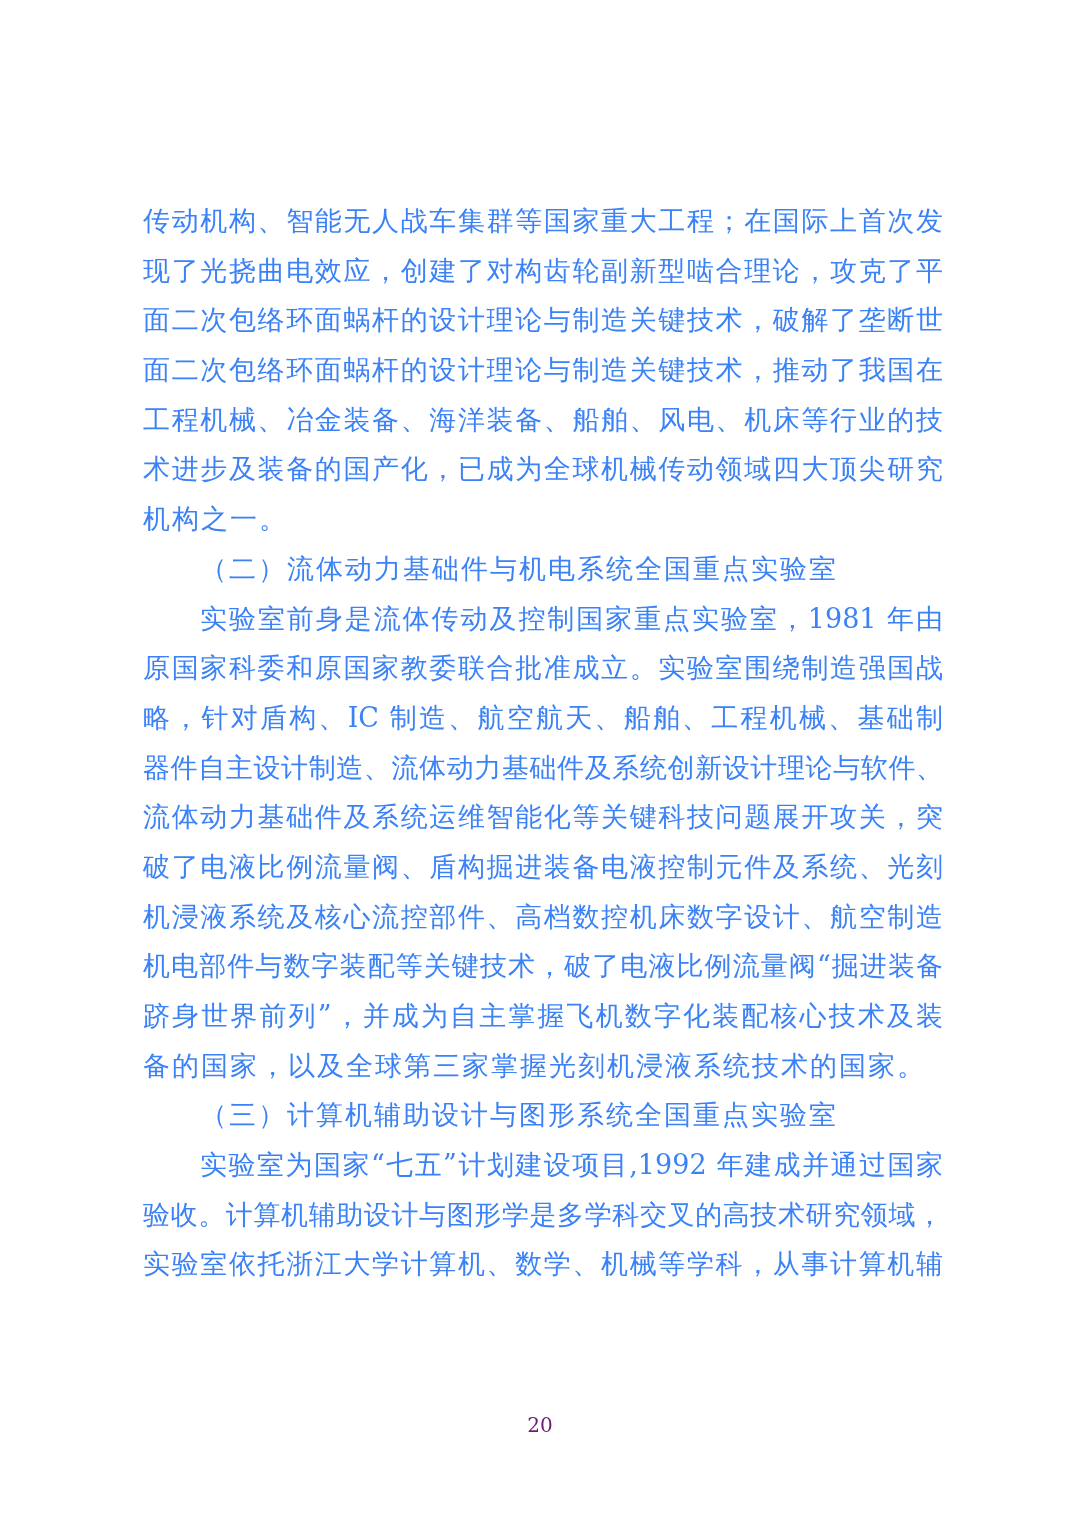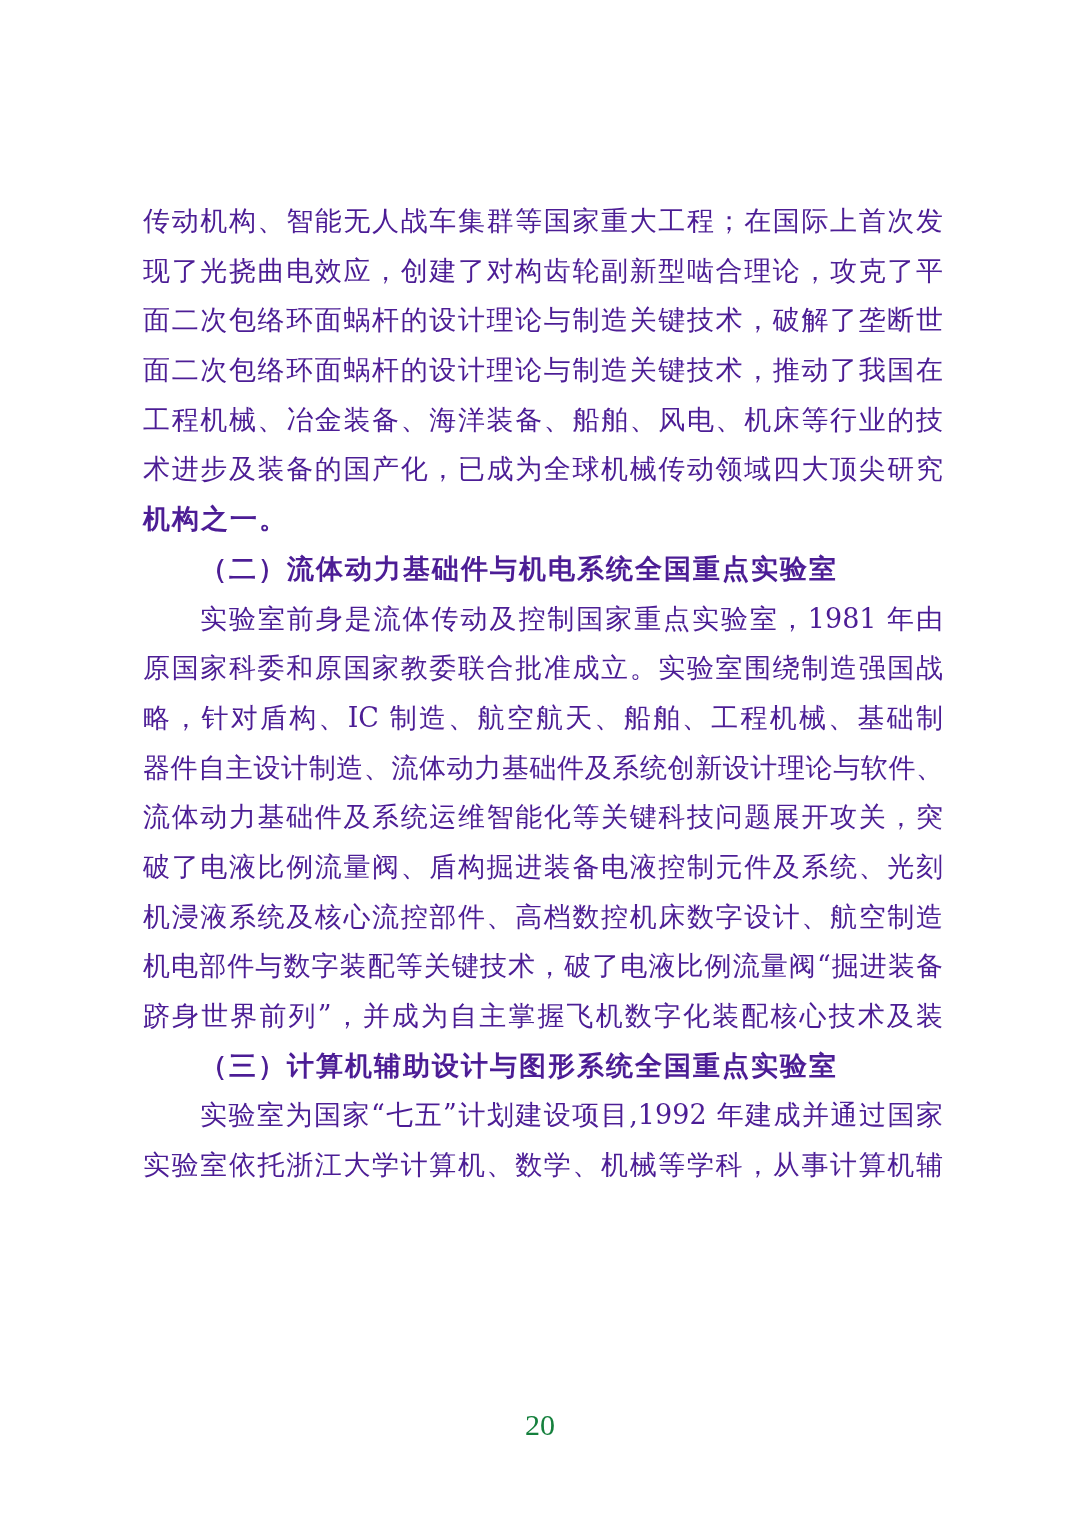--- a/index.html
+++ b/index.html
@@ -19,51 +19,49 @@
     position: absolute;
     left: 143px;
     top: 196px;
     width: 800px;
   }
   .line {
     width: 800px;
     height: 49.7px;
     font-size: 27px;
     line-height: 49.7px;
-    color: #4c1d95;
+    color: #3b82f6;
     text-align: justify;
     text-align-last: justify;
     -moz-text-align-last: justify;
     white-space: normal;
     overflow: visible;
   }
   
   .line.p, .line.h {
     text-align: left;
     text-align-last: left;
     -moz-text-align-last: left;
     letter-spacing: 2px;
-    font-weight: bold;
   }
   
   .line.h, .line.ji {
     text-indent: 57px;
   }
   .page-footer {
     position: absolute;
     left: 0;
     top: 1408px;
     width: 100%;
     text-align: center;
   }
   .page-footer span {
-    font-size: 30px;
+    font-size: 20px;
     line-height: 34px;
-    color: #15803d;
-    font-family: Liberation Serif, serif;
+    color: #701a75;
   }
 </style>
 </head>
 <body>
 
 <main class="page">
   <section class="body-text">
       <div class="line j">传动机构、智能无人战车集群等国家重大工程；在国际上首次发</div>
       <div class="line j">现了光挠曲电效应，创建了对构齿轮副新型啮合理论，攻克了平</div>
       <div class="line j">面二次包络环面蜗杆的设计理论与制造关键技术，破解了垄断世</div>
@@ -74,20 +72,22 @@
       <div class="line h">（二）流体动力基础件与机电系统全国重点实验室</div>
       <div class="line ji">实验室前身是流体传动及控制国家重点实验室，1981 年由</div>
       <div class="line j">原国家科委和原国家教委联合批准成立。实验室围绕制造强国战</div>
       <div class="line j">略，针对盾构、IC 制造、航空航天、船舶、工程机械、基础制</div>
       <div class="line j">器件自主设计制造、流体动力基础件及系统创新设计理论与软件、</div>
       <div class="line j">流体动力基础件及系统运维智能化等关键科技问题展开攻关，突</div>
       <div class="line j">破了电液比例流量阀、盾构掘进装备电液控制元件及系统、光刻</div>
       <div class="line j">机浸液系统及核心流控部件、高档数控机床数字设计、航空制造</div>
       <div class="line j">机电部件与数字装配等关键技术，破了电液比例流量阀“掘进装备</div>
       <div class="line j">跻身世界前列”，并成为自主掌握飞机数字化装配核心技术及装</div>
+      <div class="line p">备的国家，以及全球第三家掌握光刻机浸液系统技术的国家。</div>
       <div class="line h">（三）计算机辅助设计与图形系统全国重点实验室</div>
       <div class="line ji">实验室为国家“七五”计划建设项目,1992 年建成并通过国家</div>
+      <div class="line j">验收。计算机辅助设计与图形学是多学科交叉的高技术研究领域，</div>
       <div class="line j">实验室依托浙江大学计算机、数学、机械等学科，从事计算机辅</div>
     </section>
   <footer class="page-footer">
     <span>20</span>
   </footer>
 </main>
 
 </body></html>

